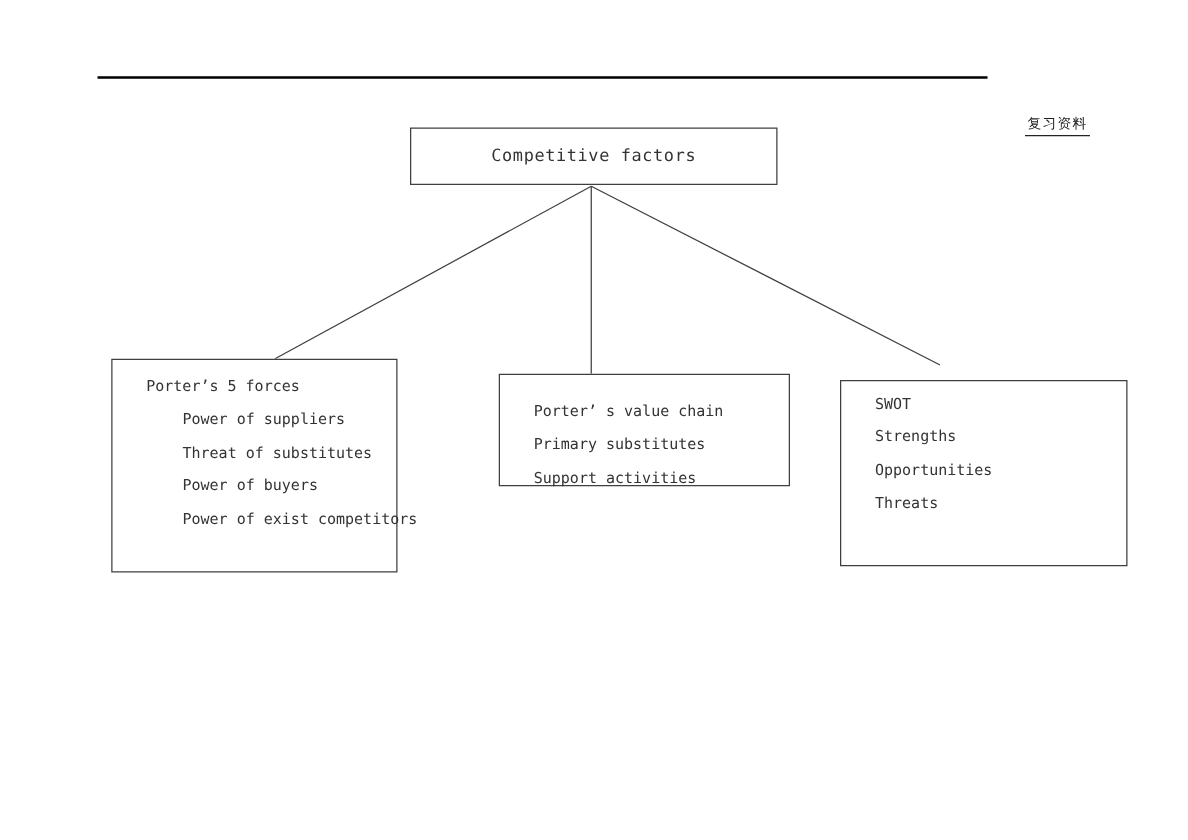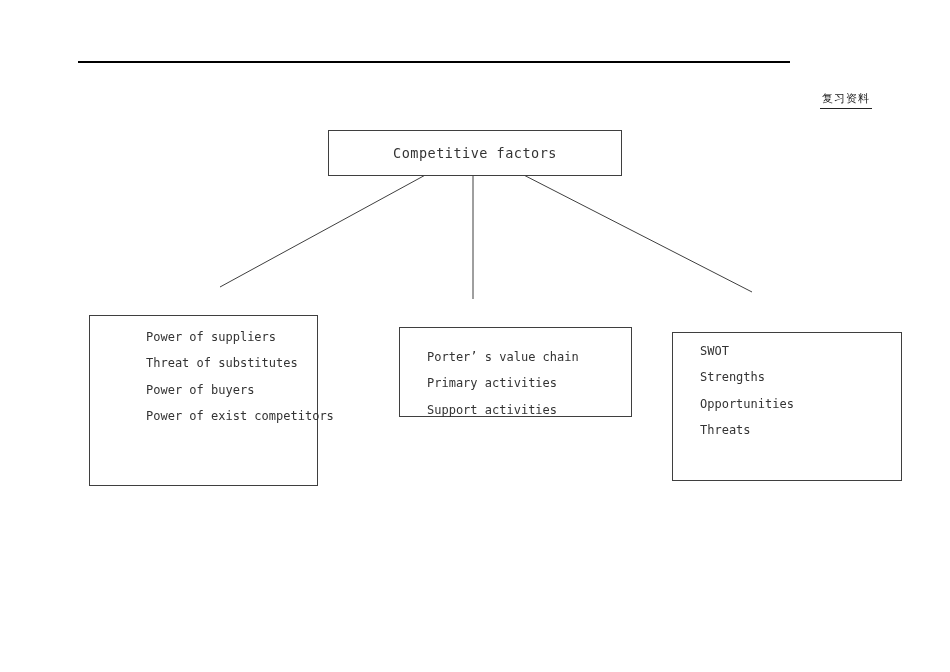--- a/index.html
+++ b/index.html
@@ -50,21 +50,20 @@
 
   
   .node-box {
     position: absolute;
     box-sizing: border-box;
     border: 1px solid var(--border, #3f3f3f);
     background: #ffffff;
     font-size: 12px;
     line-height: 26.4px;
     white-space: nowrap;
-    margin-top: 28px;
   }
   .root-box {
     left: 328px;
     top: 102px;
     width: 294px;
     height: 46px;
     font-size: 13.5px;
     text-align: center;
     line-height: 44px;
     letter-spacing: 0.5px;
@@ -106,29 +105,30 @@
     <line x1="473" y1="149" x2="220" y2="287" stroke="#3f3f3f" stroke-width="1"></line>
     <line x1="473" y1="149" x2="473" y2="299" stroke="#3f3f3f" stroke-width="1"></line>
     <line x1="473" y1="149" x2="752" y2="292" stroke="#3f3f3f" stroke-width="1"></line>
   </svg>
 
   <div class="node-box root-box">
     <span>Competitive factors</span>
   </div>
 
   <div class="node-box box-left">
+    <div class="box-title">Porter’s 5 forces</div>
     <div class="box-item">Power of suppliers</div>
     <div class="box-item">Threat of substitutes</div>
     <div class="box-item">Power of buyers</div>
     <div class="box-item">Power of exist competitors</div>
   </div>
 
   <div class="node-box box-mid">
     <div class="box-title">Porter’ s value chain</div>
-    <div class="box-item">Primary activities</div>
+    <div class="box-item">Primary substitutes</div>
     <div class="box-item">Support activities</div>
   </div>
 
   <div class="node-box box-right">
     <div class="box-title">SWOT</div>
     <div class="box-item">Strengths</div>
     <div class="box-item">Opportunities</div>
     <div class="box-item">Threats</div>
   </div>
 

